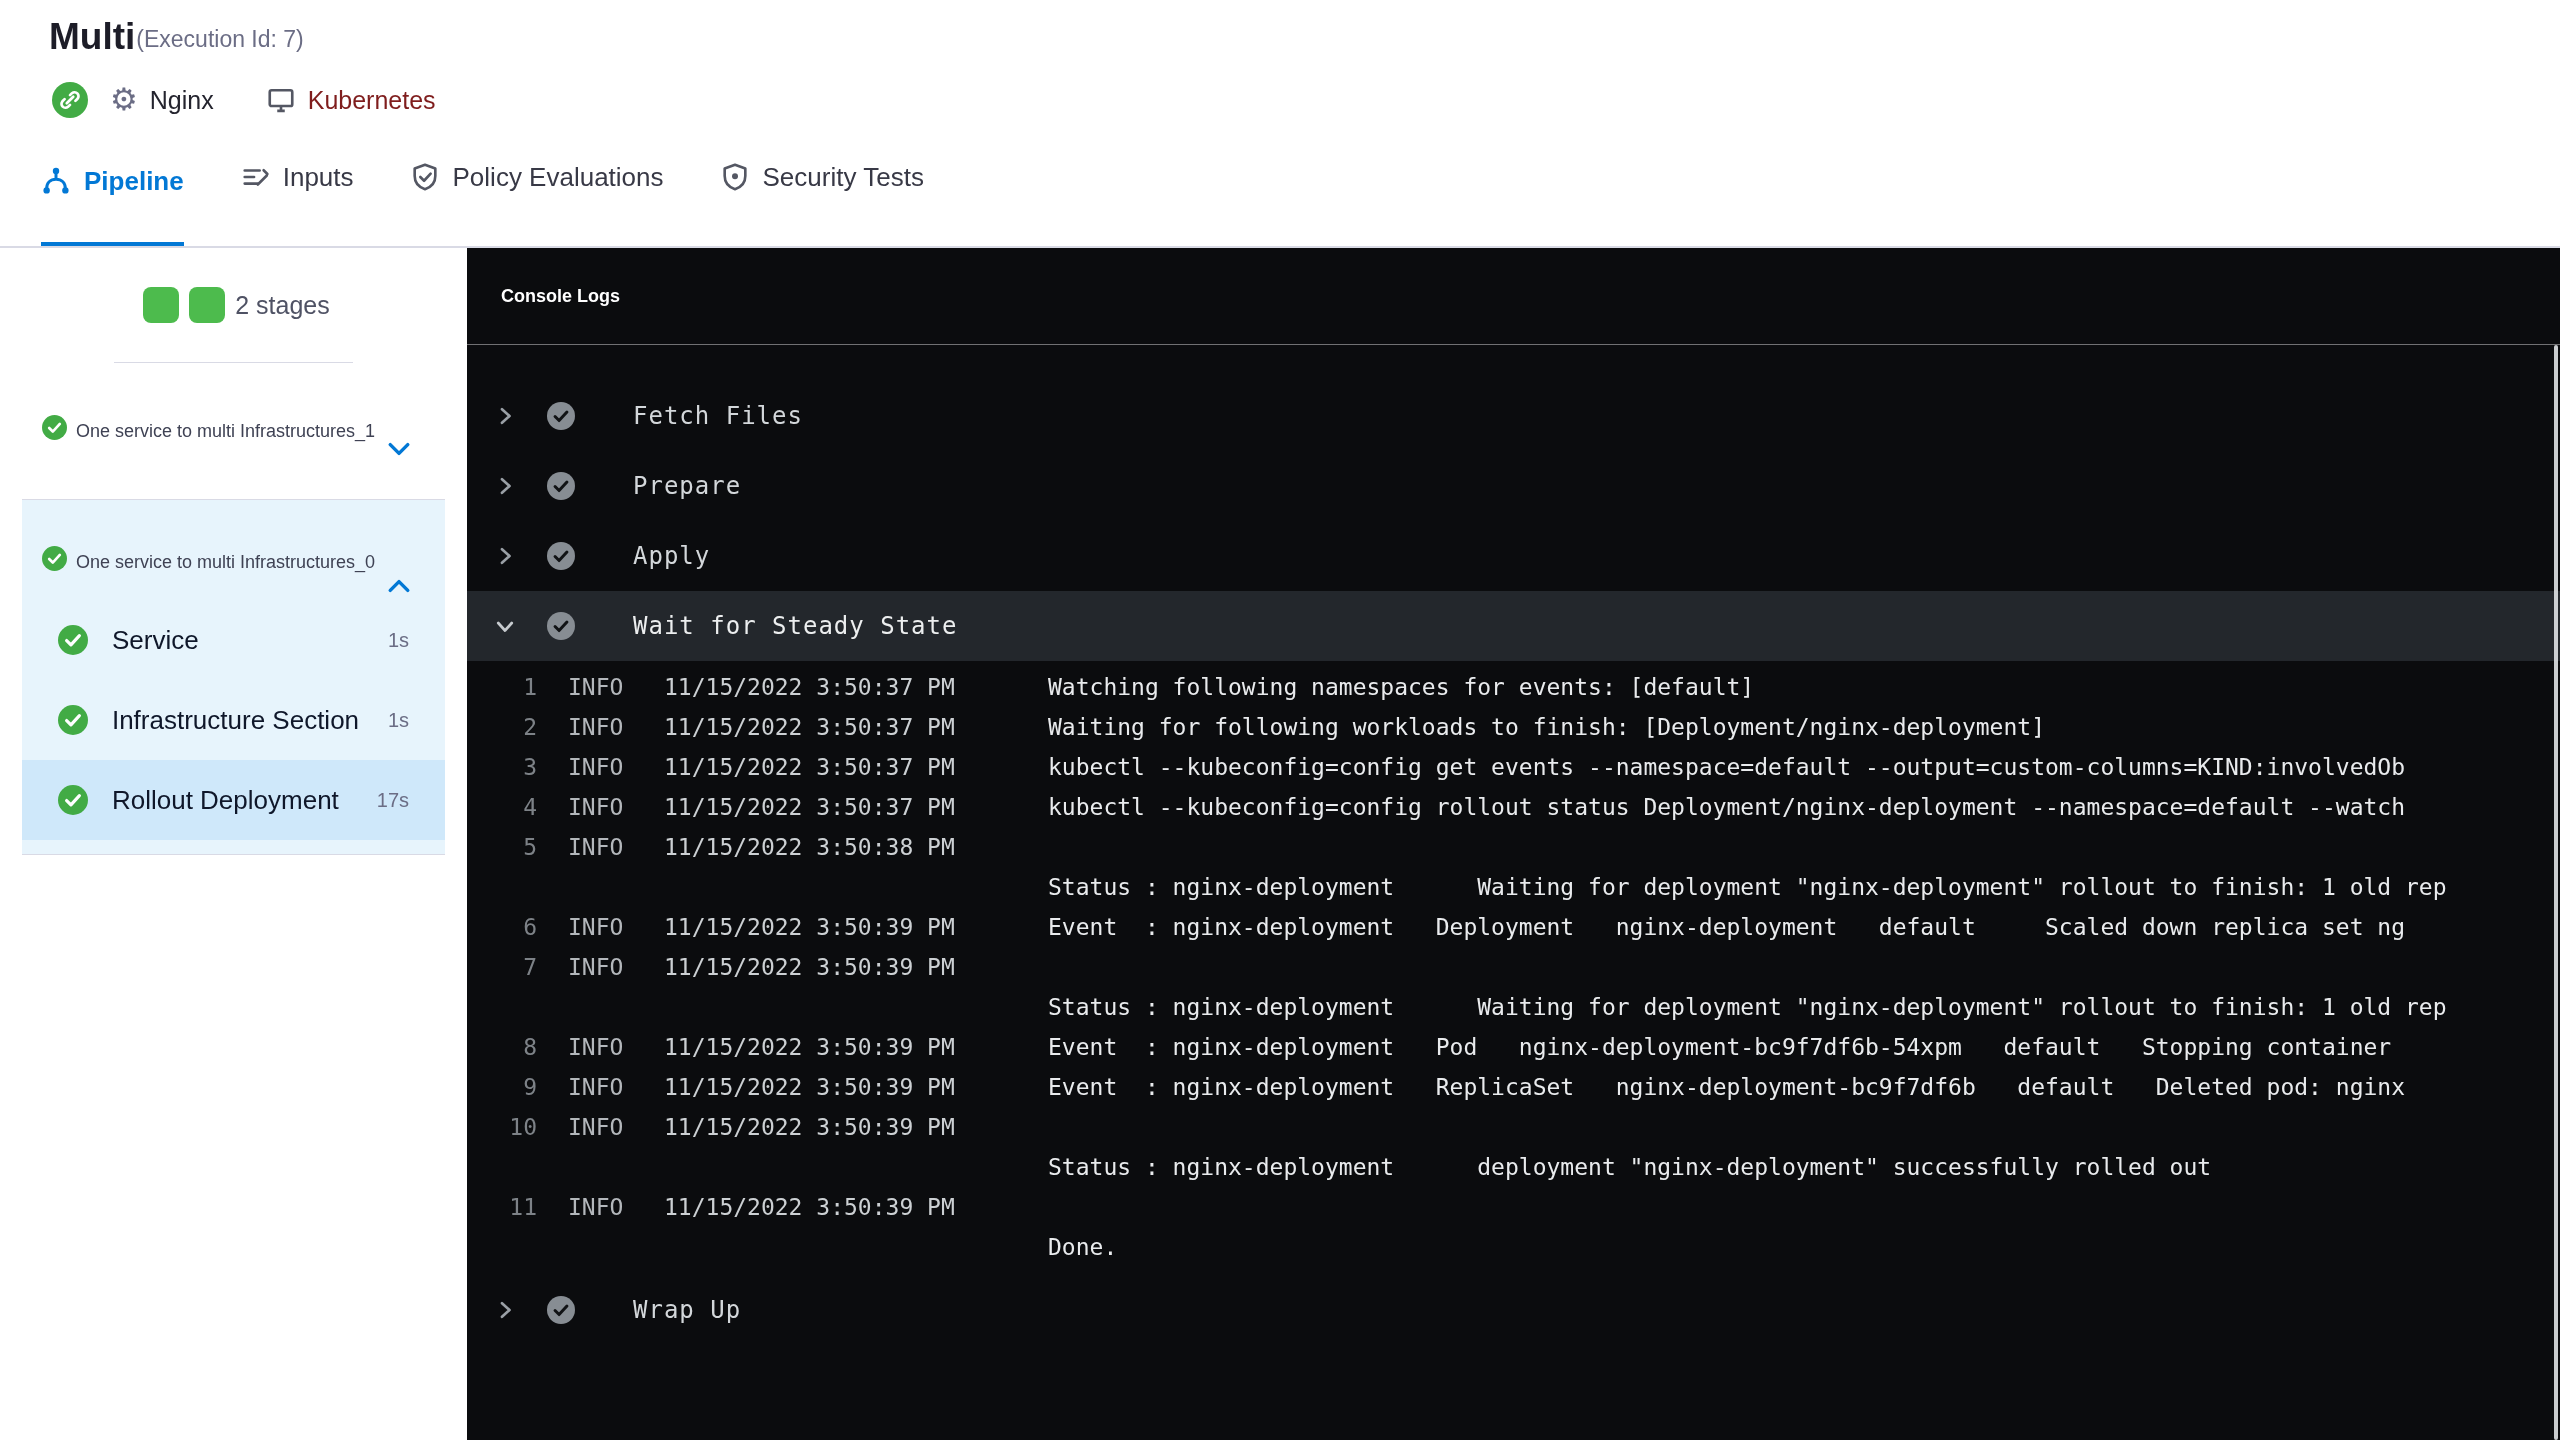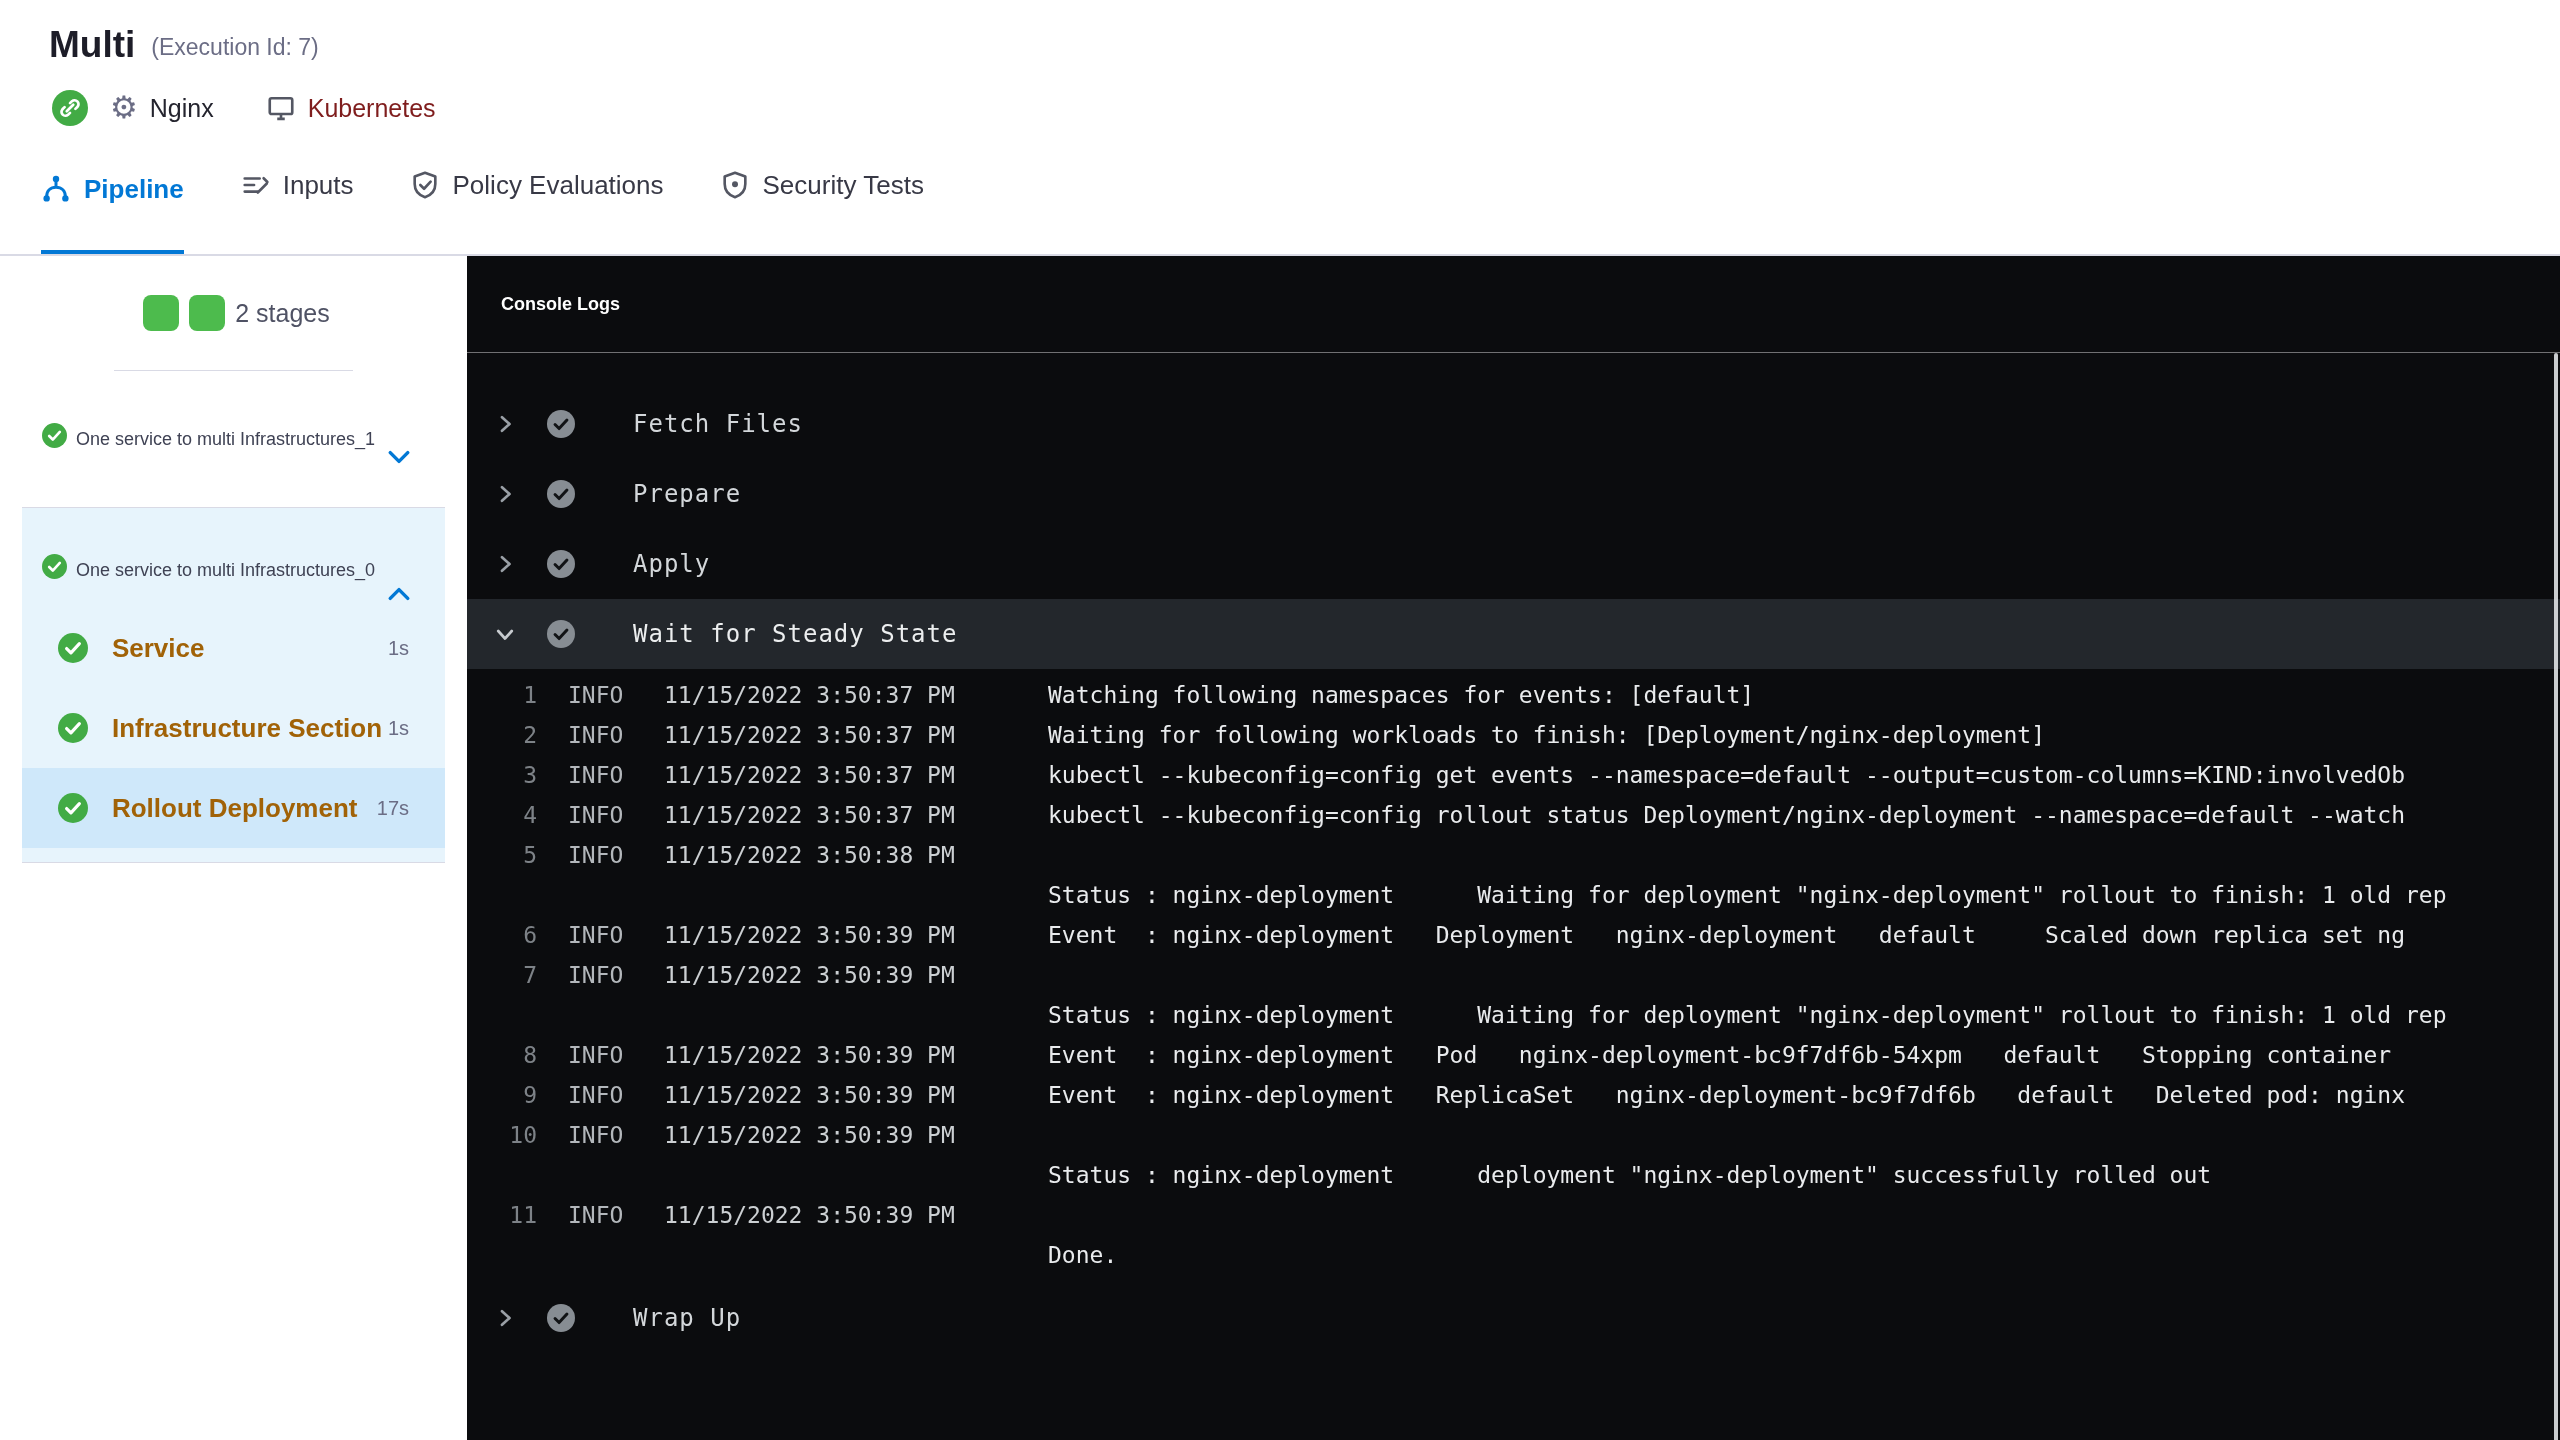--- a/index.html
+++ b/index.html
@@ -1,21 +1,21 @@
 <!DOCTYPE html>
 <html><head>
 <meta charset="utf-8">
 <style>
   html,body{margin:0;padding:0;background:#fff;overflow:hidden;}
   body{width:2560px;height:1440px;font-family:"Liberation Sans",sans-serif;color:#22222a;position:relative;}
   svg{display:block;}
 
   
   .app-header{background:#fff;}
-  .title-row{display:flex;align-items:center;gap:16px;height:46px;padding:22px 0 0 49px;}
+  .title-row{display:flex;align-items:center;gap:1px;height:46px;padding:14px 0 0 49px;}
   .app-title{font-size:37px;font-weight:700;color:#1d1d28;}
   .exec-id{font-size:23px;color:#6b6d85;padding-top:5px;}
   .services-row{display:flex;align-items:center;height:40px;margin-top:20px;padding-left:52px;}
   .svc-icon{width:36px;height:36px;}
   .gear-icon{font-size:31px;color:#6b6d85;margin-left:22px;line-height:36px;}
   .svc-label{font-size:25px;color:#24242e;margin-left:12px;}
   .infra-icon{width:30px;height:30px;margin-left:52px;}
   .infra-label{font-size:25px;color:#7f1d1d;margin-left:12px;}
 
   
@@ -36,21 +36,21 @@
   .stage-card{position:relative;padding:50px 70px 50px 20px;border-bottom:1px solid #d9dae5;}
   .stage-title{font-size:18px;line-height:36px;color:#3f4254;}
   .gcheck{display:inline-block;width:25px;height:25px;vertical-align:-3px;margin-right:9px;}
   .stage-chevron{position:absolute;right:32px;top:72px;width:28px;height:28px;cursor:pointer;}
 
   .stage-expanded{background:#e7f4fc;border-bottom:1px solid #d9dae5;padding-bottom:14px;}
   .stage-expanded .stage-head{position:relative;padding:44px 70px 20px 20px;}
   .side-step{height:80px;display:flex;align-items:center;padding:0 36px 0 36px;cursor:pointer;}
   .side-step.selected{background:#cfe8fa;}
   .step-check{width:30px;height:30px;flex:none;margin-right:24px;}
-  .side-step-label{font-size:26px;color:#a16207;font-weight:bold;}
+  .side-step-label{font-size:26px;color:#0f172a;}
   .side-step-time{margin-left:auto;font-size:20px;color:#6b6d85;}
 
   
   .console{flex:1;background:#0b0c0e;position:relative;overflow:hidden;}
   .console-header{height:96px;box-sizing:content-box;display:flex;align-items:center;padding-left:34px;border-bottom:1px solid rgba(255,255,255,0.42);}
   .console-title{font-size:18px;font-weight:700;color:#fff;}
   .console-body{padding-top:36px;font-family:"DejaVu Sans Mono","Liberation Mono",monospace;}
   .cstep{height:70px;display:flex;align-items:center;padding-left:18px;cursor:pointer;}
   .cstep .chev{width:24px;height:24px;margin-left:8px;flex:none;}
   .graycheck{width:28px;height:28px;margin-left:30px;flex:none;}

